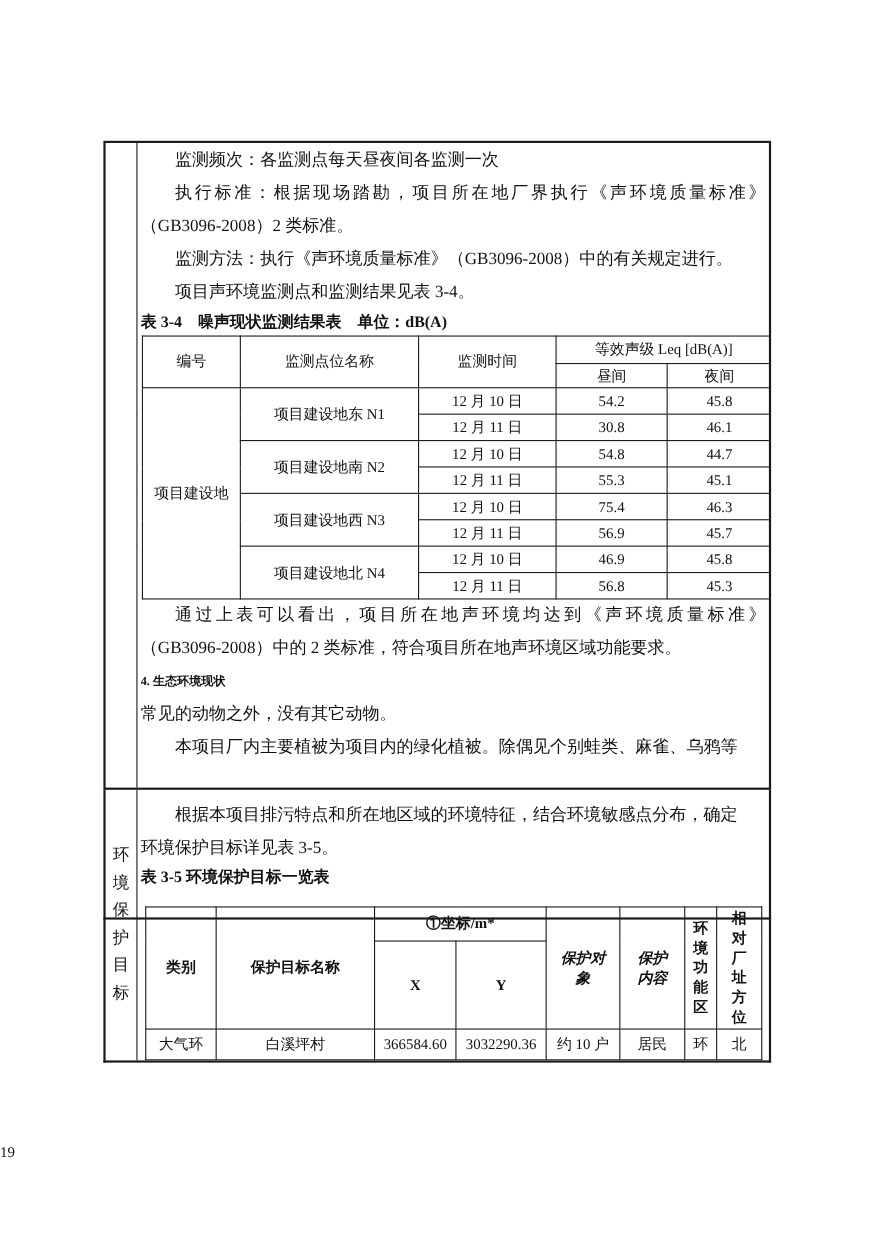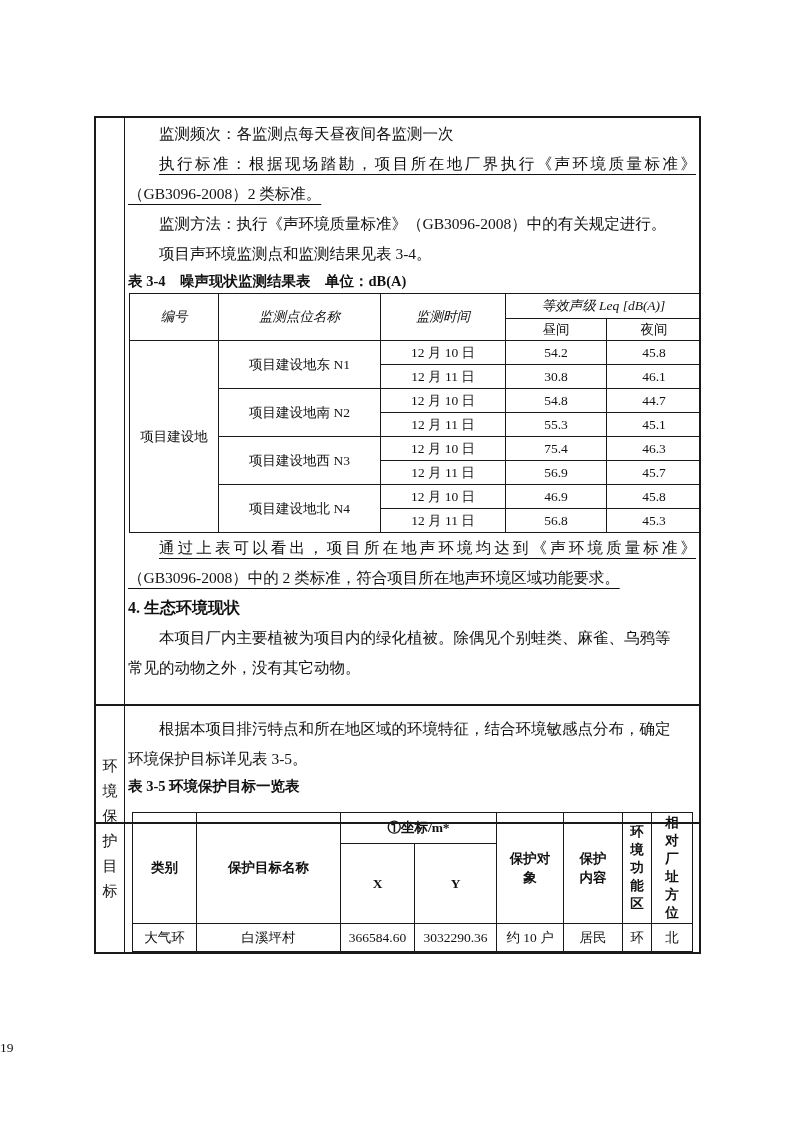--- a/index.html
+++ b/index.html
@@ -2,52 +2,52 @@
 <html><head>
 <meta charset="utf-8">
 <style>
   * { margin: 0; padding: 0; box-sizing: border-box; }
   html, body { background: #ffffff; }
   body {
     width: 793px; height: 1122px; position: relative;
     font-family: "Liberation Serif", "DejaVu Serif", serif;
     color: #111; background: #ffffff;
   }
-  .doc { position: absolute; left: 94px; top: 116px; width: 607px; }
+  .doc { position: absolute; left: 94px; top: 128px; width: 607px; }
   .sec { display: flex; border: 2px solid #1a1a1a; }
   .sec1 { height: 590px; }
   .sec2 { height: 248px; border-top: none; }
   .sec2::before { content:""; position:absolute; left:0; top:706px; width:607px; border-top:2px solid #1a1a1a; }
   .side { width: 29px; border-right: 1.5px solid #1a1a1a; flex: 0 0 29px;
           display: flex; align-items: center; justify-content: center; }
   .vtext { white-space: pre-line; font-size: 15px; line-height: 25px; text-align: center; }
   .content { flex: 1 1 auto; padding: 1px 3px 0 3px; overflow: hidden; }
   .line { font-size: 15.5px; line-height: 30px; height: 30px; white-space: nowrap; }
   .indent { text-indent: 31px; }
   .just { white-space: normal; text-align: justify; text-align-last: justify; }
-  .u { text-decoration: underline; text-underline-offset: 5px; text-decoration-thickness: 1px; }
-  .heading { font-weight: bold; font-size: 16px; line-height: 30px; height: 30px; }
+  .u { text-underline-offset: 5px; text-decoration-thickness: 1px; }
+  .heading { font-weight: bold; font-size: 11px; line-height: 30px; height: 30px; }
   .tcap { font-weight: bold; font-size: 14.5px; text-align: left; line-height: 24px; height: 24px; }
   .tcap2 { margin-bottom: 14px; }
   table { border-collapse: collapse; table-layout: fixed; }
   td, th { border: 1px solid #1a1a1a; text-align: center; vertical-align: middle;
            font-size: 13.5px; font-weight: normal; overflow: hidden; }
   .t34 { width: 572px; margin-left: 1px; border: 1.5px solid #1a1a1a; }
   .t34 .c1 { width: 89px; } .t34 .c2 { width: 162px; } .t34 .c3 { width: 125px; }
   .t34 .c4 { width: 101px; } .t34 .c5 { width: 95px; }
-  .t34 .hr1 { height: 25px; font-style: italic; } .t34 .hr2 { height: 22px; }
+  .t34 .hr1 { height: 25px; } .t34 .hr2 { height: 22px; }
   .t34 tbody tr { height: 24px; }
   .t35 { width: 560px; margin-left: 4px; border: 1.5px solid #1a1a1a; }
   .t35 .d1 { width: 64px; } .t35 .d2 { width: 144px; } .t35 .d3 { width: 74px; }
   .t35 .d4 { width: 82px; } .t35 .d5 { width: 67px; } .t35 .d6 { width: 59px; }
   .t35 .d7 { width: 29px; } .t35 .d8 { width: 41px; }
   .t35 th { font-weight: bold; }
   .t35 .hrow1 { height: 31px; } .t35 .hrow2 { height: 80px; }
   .t35 tbody tr { height: 28px; }
-  .wrap2 { white-space: pre-line; line-height: 19px; }
+  .wrap2 { white-space: pre-line; line-height: 19px; font-style: italic; }
   .vh { white-space: pre-line; line-height: 18px; }
   .pageno { position: absolute; left: 0; top: 1040px; width: 793px; 
             font-size: 13.5px; }
 </style>
 </head>
 <body>
 
 <div class="doc">
 
   <section class="sec sec1">
@@ -126,22 +126,22 @@
             <td>12 月 11 日</td>
             <td>56.8</td>
             <td>45.3</td>
           </tr>
         </tbody>
       </table>
 
       <div class="line just indent"><span class="u">通过上表可以看出，项目所在地声环境均达到《声环境质量标准》</span></div>
       <div class="line"><span class="u">（GB3096-2008）中的 2 类标准，符合项目所在地声环境区域功能要求。</span></div>
       <div class="heading">4. 生态环境现状</div>
+      <div class="line">常见的动物之外，没有其它动物。</div>
       <div class="line indent">本项目厂内主要植被为项目内的绿化植被。除偶见个别蛙类、麻雀、乌鸦等</div>
-      <div class="line">常见的动物之外，没有其它动物。</div>
     </div>
   </section>
 
   <section class="sec sec2">
     <div class="side">
       <div class="vtext">环
 境
 保
 护
 目

